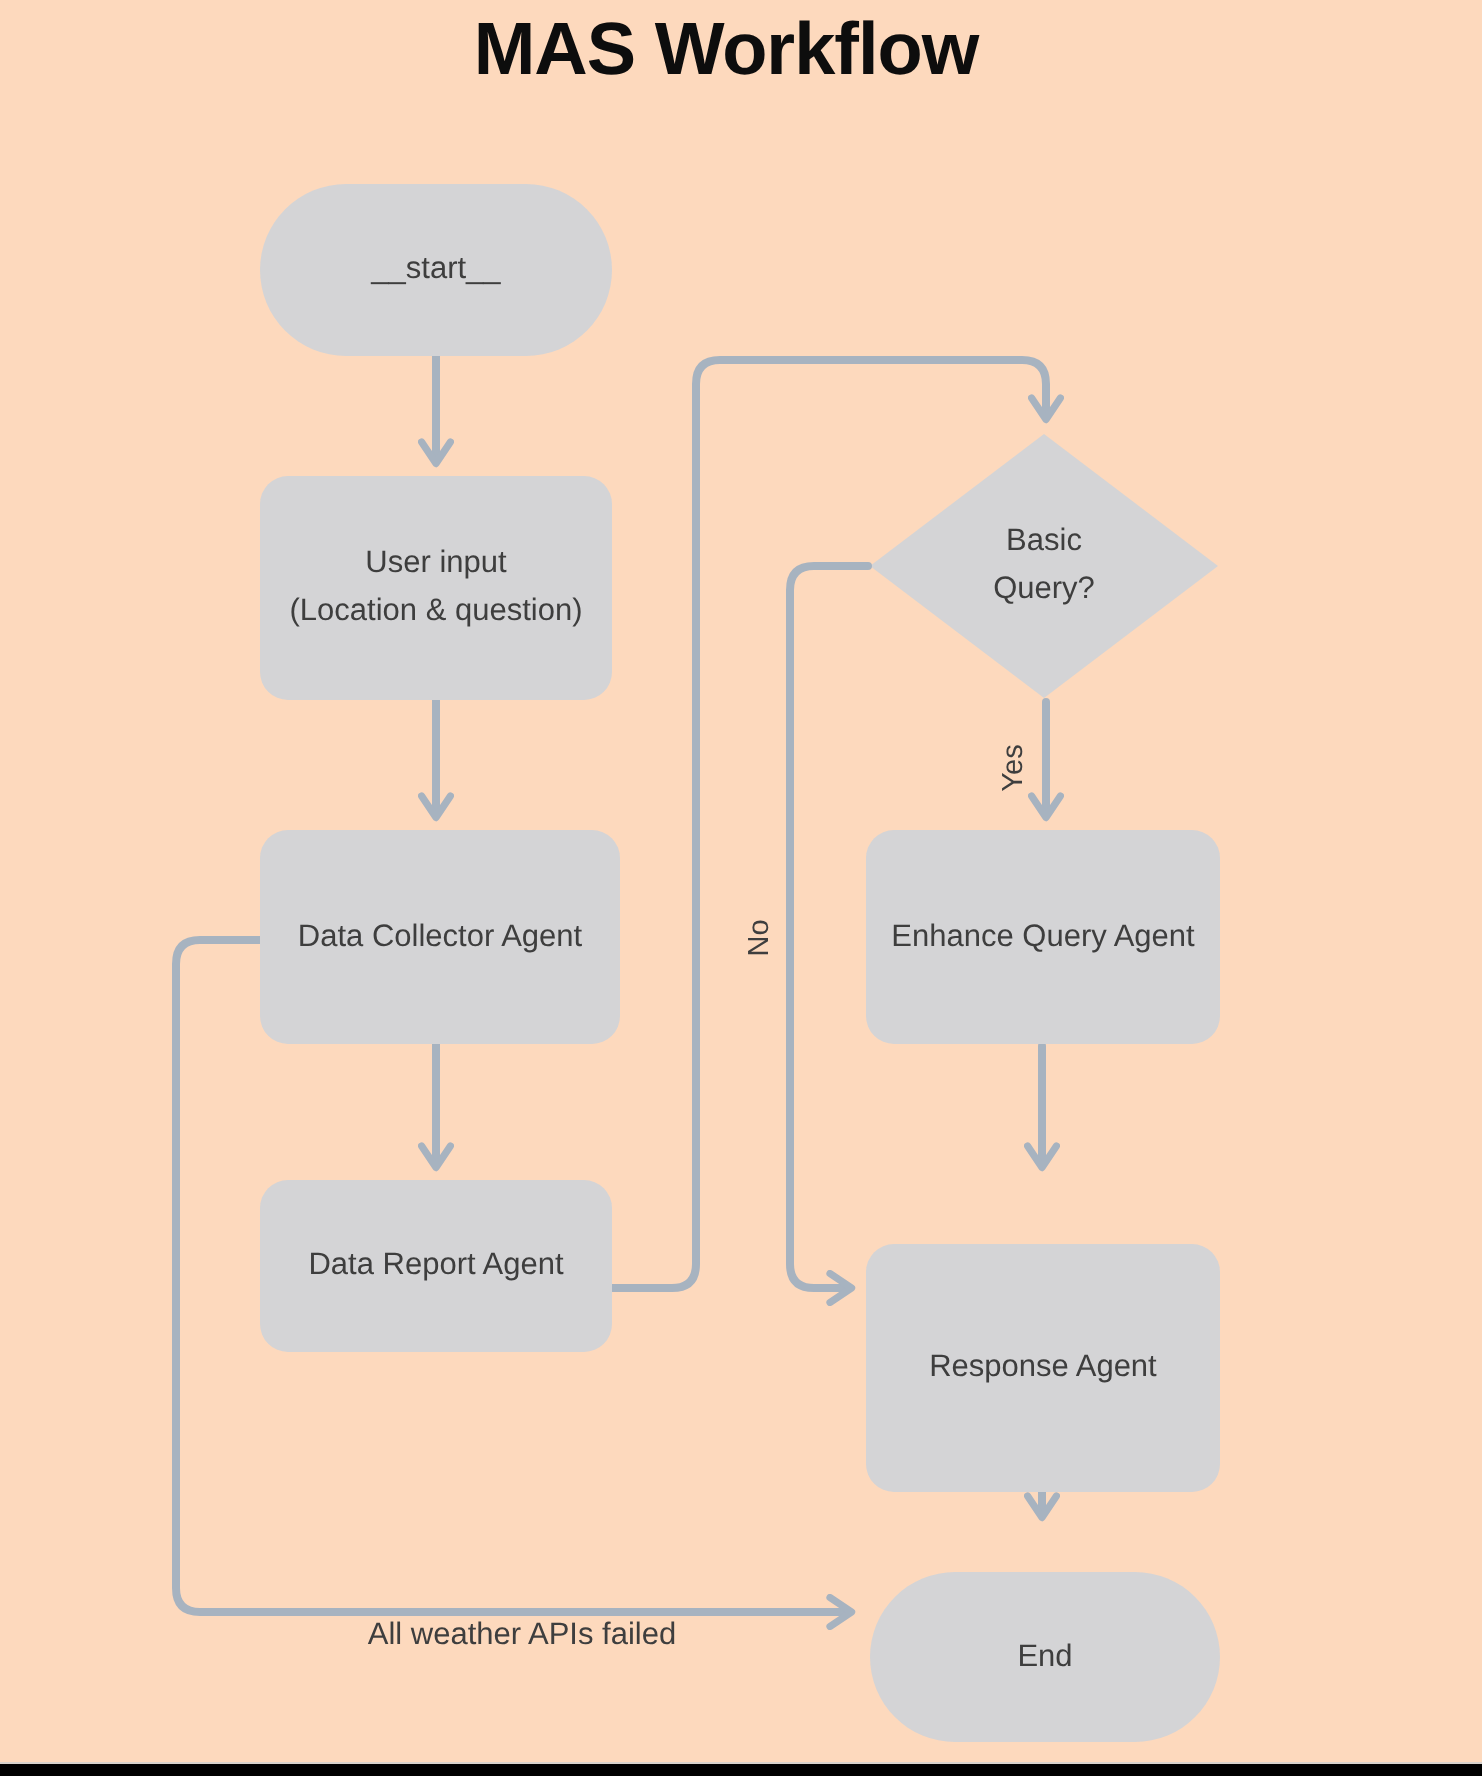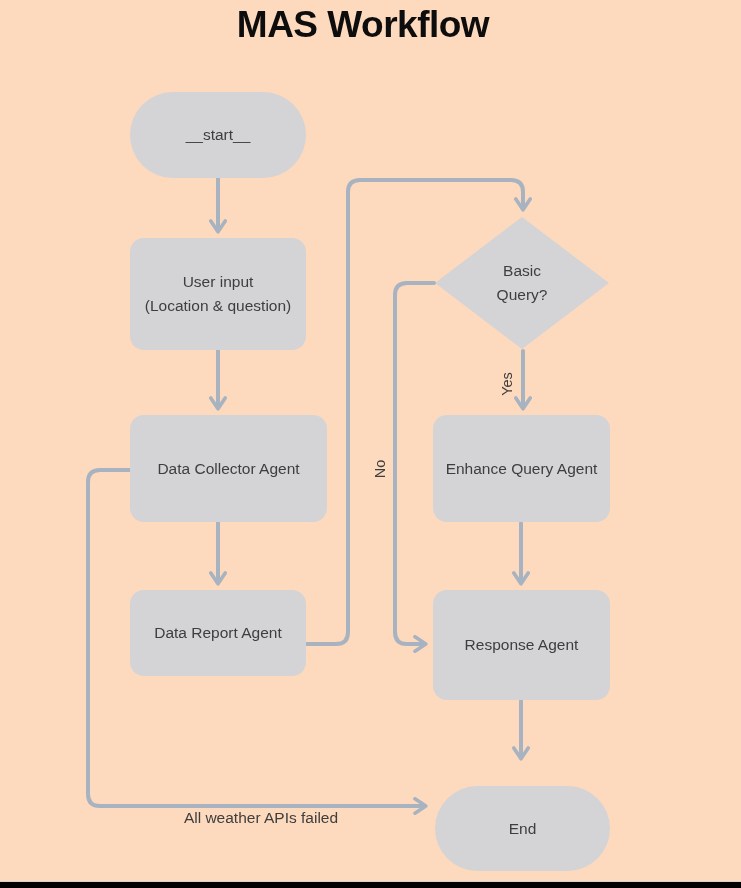--- a/index.html
+++ b/index.html
@@ -19,24 +19,24 @@
     position: absolute; display: flex; flex-direction: column;
     align-items: center; justify-content: center;
     background: #d4d4d6; color: #3e3e3e;
     font-size: 15.5px; line-height: 24px; 
   }
   .stadium { border-radius: 44px; }
   .rounded { border-radius: 14px; }
 
   .node-start        { left: 130px; top:  92px; width: 176px; height:  86px; }
   .node-user-input   { left: 130px; top: 238px; width: 176px; height: 112px; }
-  .node-collector    { left: 130px; top: 415px; width: 197px; height: 107px; }
+  .node-collector    { left: 130px; top: 415px; width: 180px; height: 107px; }
   .node-report       { left: 130px; top: 590px; width: 176px; height: 86px; }
   .node-enhance      { left: 433px; top: 415px; width: 177px; height: 107px; }
-  .node-response     { left: 433px; top: 590px; width: 177px; height: 110px; }
+  .node-response     { left: 433px; top: 622px; width: 177px; height: 124px; }
   .node-end          { left: 435px; top: 765px; width: 175px; height:  85px; border-radius: 43px; margin-top: 21px; }
 
   .diamond-label {
     position: absolute; left: 435px; top: 217px; width: 174px; height: 132px;
     display: flex; flex-direction: column; align-items: center; justify-content: center;
     color: #3e3e3e; font-size: 15.5px; line-height: 24px; text-align: center;
   }
 
   svg.edges { position: absolute; left: 0; top: 0; width: 741px; height: 881px; }
   .edge-path { stroke: #a7b3c0; stroke-width: 4; fill: none; stroke-linecap: round; stroke-linejoin: round; }

